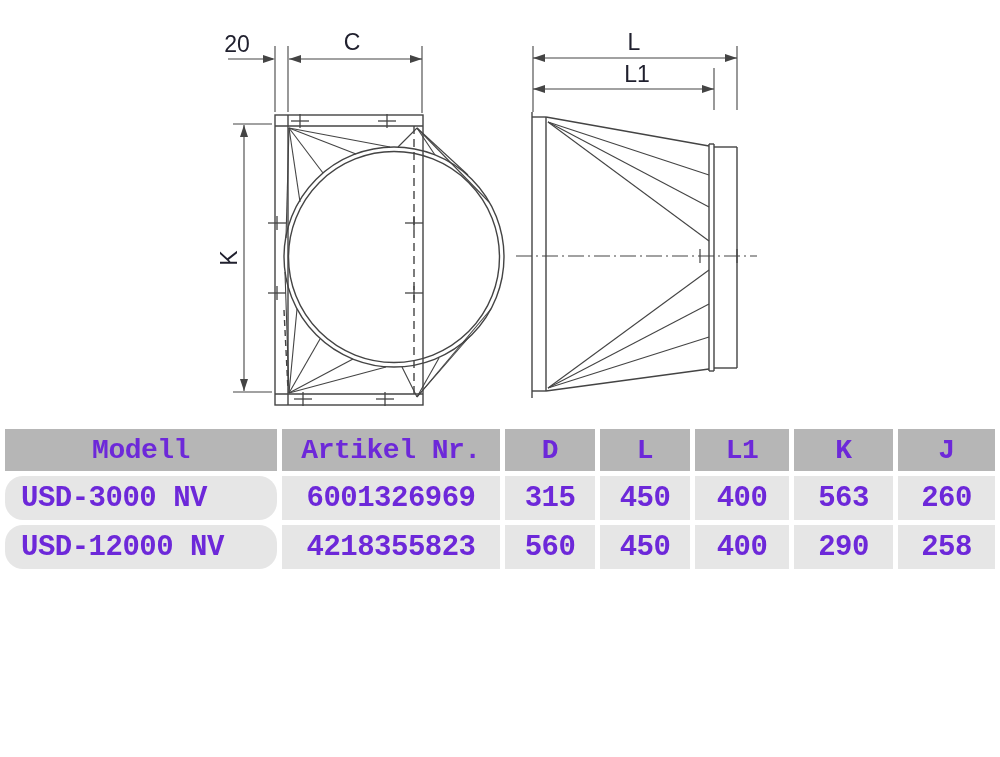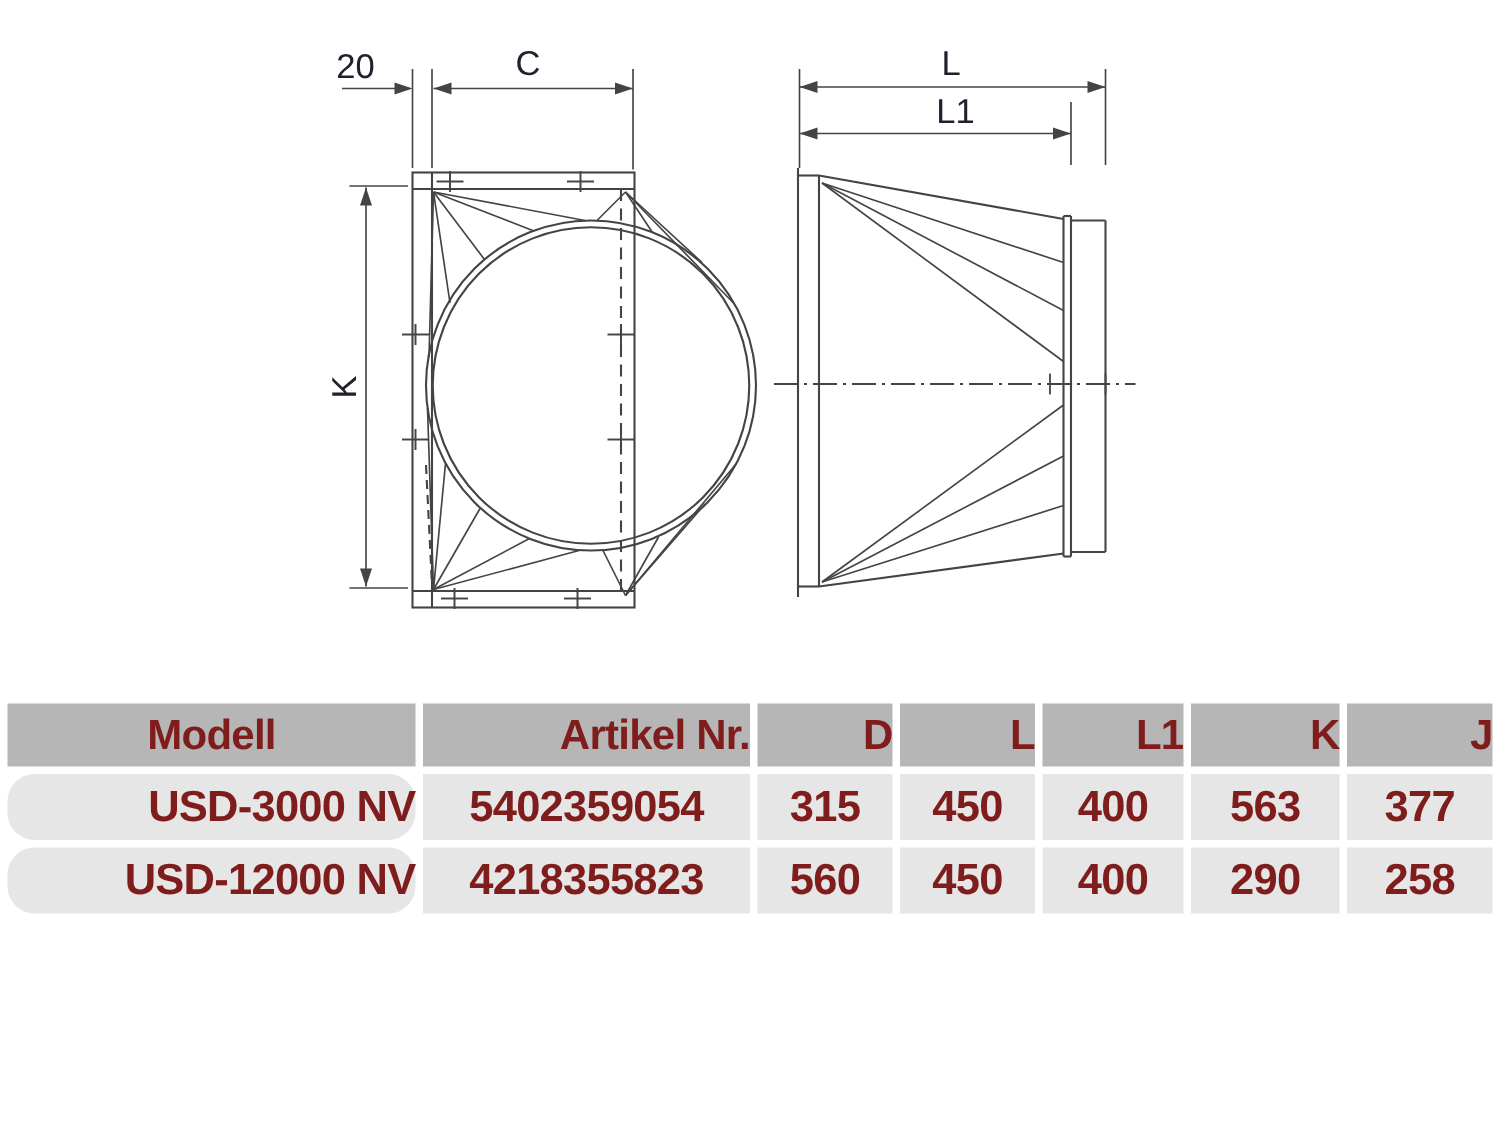--- a/index.html
+++ b/index.html
@@ -1,28 +1,28 @@
 <!DOCTYPE html>
 <html><head>
 <meta charset="utf-8">
 <style>
   html,body{margin:0;padding:0;background:#ffffff;}
   .page{position:relative;width:1000px;height:757px;background:#fff;overflow:hidden;
         font-family:"Liberation Sans",sans-serif;}
   .drawing{position:absolute;left:0;top:0;width:1000px;height:448px;}
   svg text{font-family:"Liberation Sans",sans-serif;fill:#20202e;}
 
-  table.spec{position:absolute;left:0;top:464px;width:1000px;
+  table.spec{position:absolute;left:0;top:424px;width:1000px;
              border-collapse:separate;border-spacing:5px 5px;table-layout:fixed;
-             font-family:Liberation Sans, sans-serif;font-weight:bold;color:#7f1d1d;}
+             font-family:Liberation Mono, monospace;font-weight:bold;color:#6d28d9;}
   table.spec th{background:#b6b6b6;height:42px;font-size:28px;letter-spacing:-0.5px;
-                vertical-align:middle;padding:0;text-align:right;}
+                vertical-align:middle;padding:0;}
   table.spec td{background:#e6e6e6;height:44px;font-size:29px;letter-spacing:-0.5px;
                 vertical-align:middle;text-align:center;padding:0;}
-  table.spec td.model{text-align:right;padding-left:16px;border-radius:18px;}
+  table.spec td.model{text-align:left;padding-left:16px;border-radius:18px;}
   table.spec th.model{text-align:center;}
 </style>
 </head>
 <body>
 
 <div class="page">
 
   <svg class="drawing" viewBox="0 0 1000 448" stroke-linecap="butt">
 
     <g stroke="#444" fill="none" stroke-width="1.4">
@@ -174,26 +174,26 @@
         <th>D</th>
         <th>L</th>
         <th>L1</th>
         <th>K</th>
         <th>J</th>
       </tr>
     </thead>
     <tbody>
       <tr>
         <td class="model">USD-3000 NV</td>
-        <td>5402359054</td>
+        <td>6001326969</td>
         <td>315</td>
         <td>450</td>
         <td>400</td>
         <td>563</td>
-        <td>377</td>
+        <td>260</td>
       </tr>
       <tr>
         <td class="model">USD-12000 NV</td>
         <td>4218355823</td>
         <td>560</td>
         <td>450</td>
         <td>400</td>
         <td>290</td>
         <td>258</td>
       </tr>

